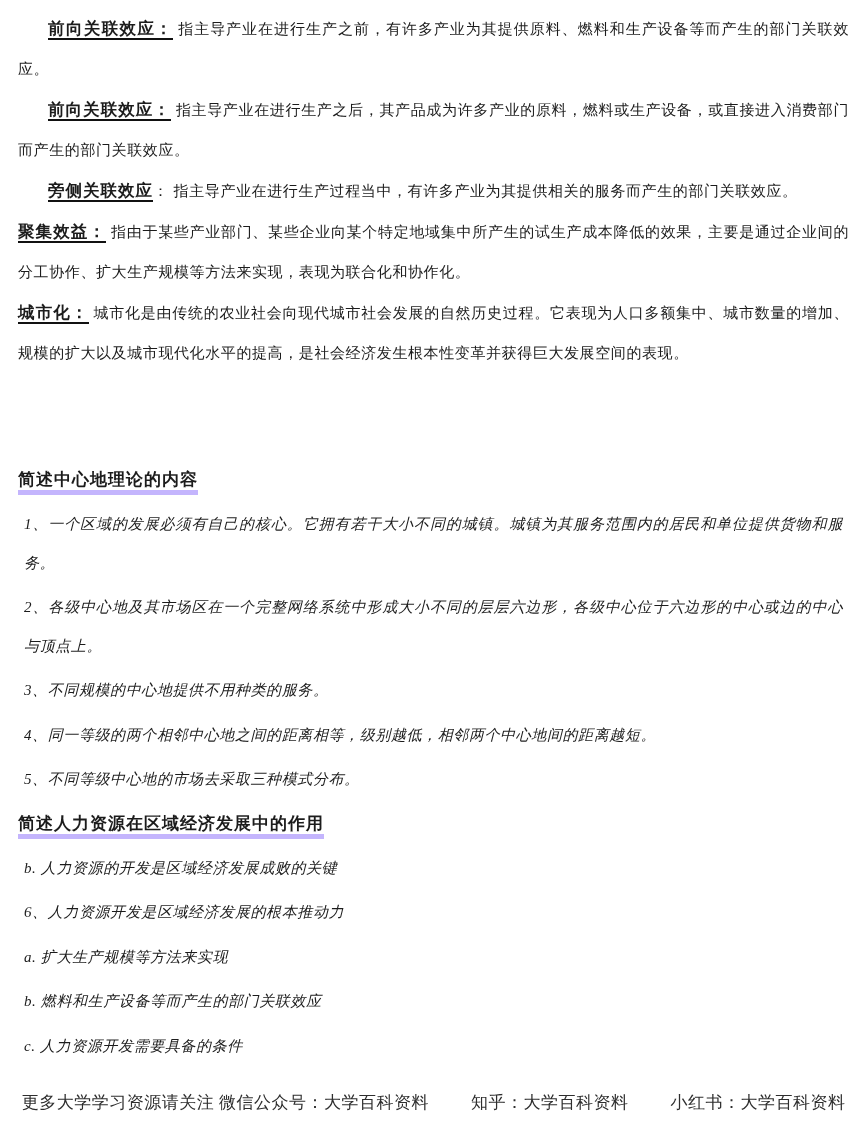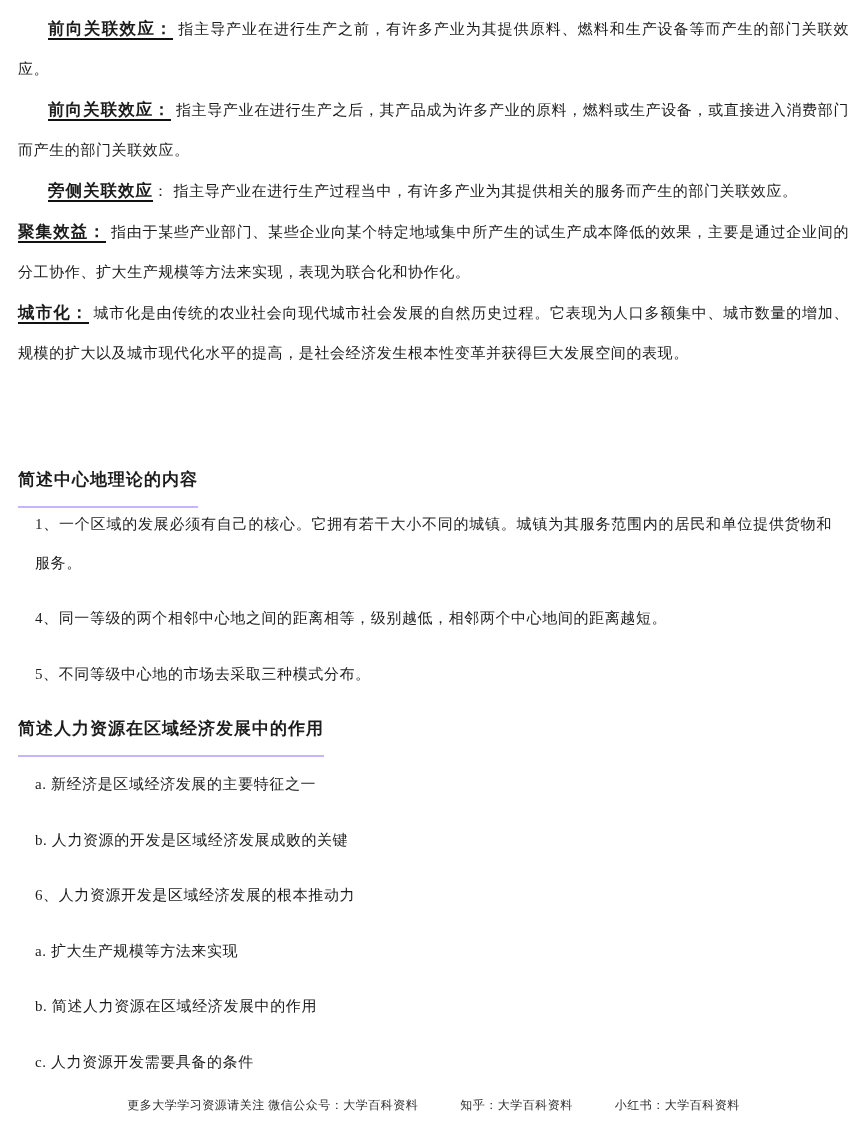--- a/index.html
+++ b/index.html
@@ -45,47 +45,48 @@
   
   .heading {
     margin: 0;
     line-height: 38px;
     font-family: "Liberation Sans", "DejaVu Sans", sans-serif;
     font-weight: bold;
     font-size: 17px;
     letter-spacing: 1px;
   }
   .heading > span {
-    border-bottom: 2px solid #c4b5fd;
-    padding-bottom: 17px;
+    border-bottom: 5px solid #c4b5fd;
+    padding-bottom: 1px;
     margin-top: 32px;
   }
   .gap-before-section { margin-top: 88px; }
 
   
   .line {
-    margin: 17px;
+    margin: 6px;
     line-height: 38.5px;
     text-align: justify;
     letter-spacing: 0.6px;
+    font-style: italic;
   }
   .mt-6 { margin-top: 6px; }
   .mt-4 { margin-top: 4px; }
 
   
   .footer {
     position: absolute;
     left: 0;
     bottom: 8px;
     width: 100%;
     display: flex;
     justify-content: center;
     align-items: baseline;
     gap: 42px;
-    font-size: 12px;
+    font-size: 17px;
     color: #2e2e2e;
     letter-spacing: 0.5px;
   }
   .footer .part { white-space: nowrap; }
 </style>
 </head>
 <body>
 
 <div class="page">
 
@@ -94,29 +95,30 @@
   <p class="def indent"><span class="term"><span>前向关联效应：</span></span><span class="term-colon"></span><span class="body-text">指主导产业在进行生产之后，其产品成为许多产业的原料，燃料或生产设备，或直接进入消费部门而产生的部门关联效应。</span></p>
 
   <p class="def indent"><span class="term"><span>旁侧关联效应</span></span><span class="term-colon">：</span><span class="body-text">指主导产业在进行生产过程当中，有许多产业为其提供相关的服务而产生的部门关联效应。</span></p>
 
   <p class="def"><span class="term"><span>聚集效益：</span></span><span class="term-colon"></span><span class="body-text">指由于某些产业部门、某些企业向某个特定地域集中所产生的试生产成本降低的效果，主要是通过企业间的分工协作、扩大生产规模等方法来实现，表现为联合化和协作化。</span></p>
 
   <p class="def"><span class="term"><span>城市化：</span></span><span class="term-colon"></span><span class="body-text">城市化是由传统的农业社会向现代城市社会发展的自然历史过程。它表现为人口多额集中、城市数量的增加、规模的扩大以及城市现代化水平的提高，是社会经济发生根本性变革并获得巨大发展空间的表现。</span></p>
 
   <h2 class="heading gap-before-section"><span>简述中心地理论的内容</span></h2>
   <p class="line mt-6">1、一个区域的发展必须有自己的核心。它拥有若干大小不同的城镇。城镇为其服务范围内的居民和单位提供货物和服务。</p>
+  <p class="line">2、各级中心地及其市场区在一个完整网络系统中形成大小不同的层层六边形，各级中心位于六边形的中心或边的中心与顶点上。</p>
+  <p class="line">3、不同规模的中心地提供不用种类的服务。</p>
   <p class="line">4、同一等级的两个相邻中心地之间的距离相等，级别越低，相邻两个中心地间的距离越短。</p>
   <p class="line">5、不同等级中心地的市场去采取三种模式分布。</p>
 
   <h2 class="heading"><span>简述人力资源在区域经济发展中的作用</span></h2>
-  <p class="line">a. 新经济是区域经济发展的主要特征之一</p>
   <p class="line">b. 人力资源的开发是区域经济发展成败的关键</p>
   <p class="line">6、人力资源开发是区域经济发展的根本推动力</p>
   <p class="line">a. 扩大生产规模等方法来实现</p>
-  <p class="line">b. 简述人力资源在区域经济发展中的作用</p>
+  <p class="line">b. 燃料和生产设备等而产生的部门关联效应</p>
   <p class="line">c. 人力资源开发需要具备的条件</p>
 
   <div class="footer">
     <span class="part">更多大学学习资源请关注 微信公众号：大学百科资料</span>
     <span class="part">知乎：大学百科资料</span>
     <span class="part">小红书：大学百科资料</span>
   </div>
 
 </div>
 

